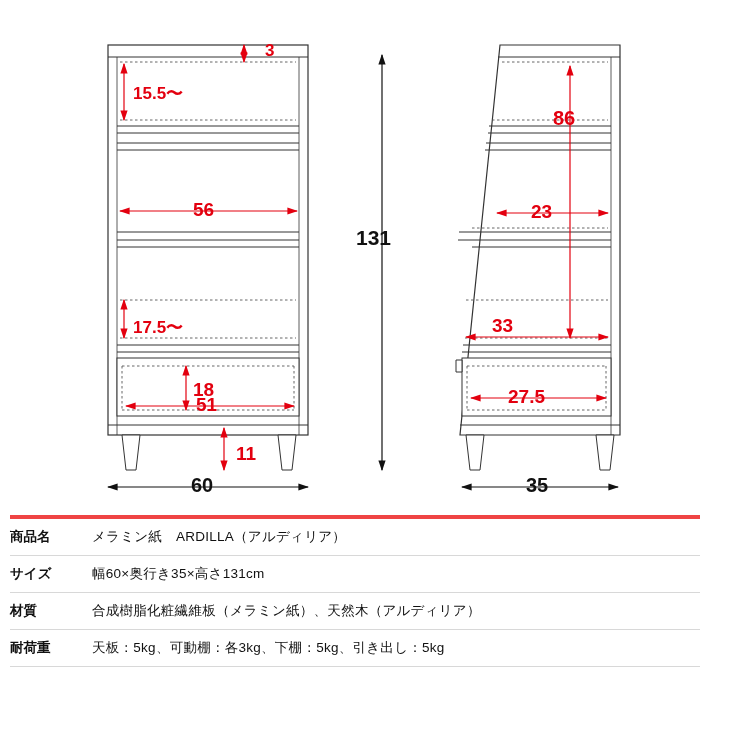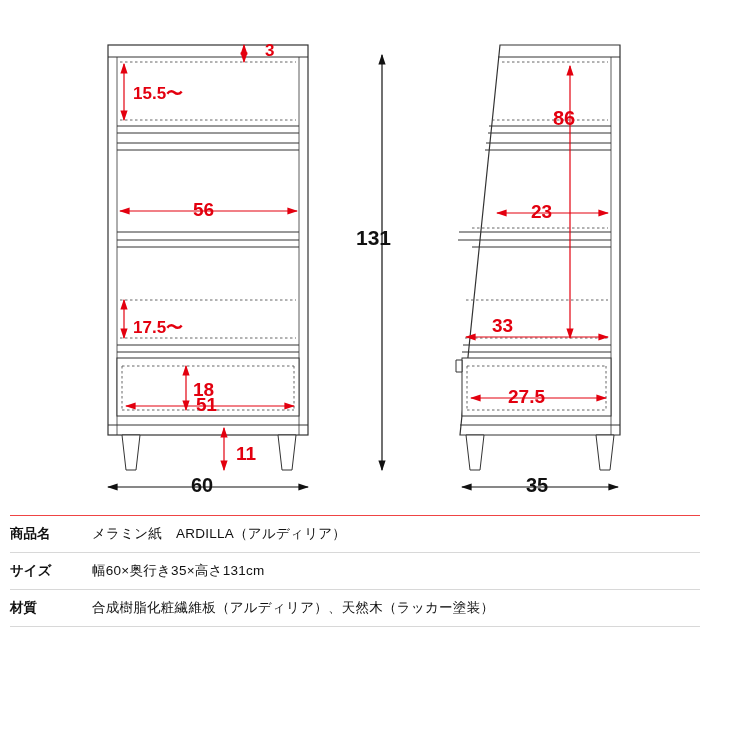--- a/index.html
+++ b/index.html
@@ -17,21 +17,21 @@
     width:690px;
     margin-left:10px;
     font-size:13.5px;
     color:#111;
   }
   table.spec td{
     padding:9px 0 9px 0;
     border-bottom:1px solid #d8d8d8;
     vertical-align:middle;
   }
-  table.spec tr:first-child td{border-top:1px solid #ef4444;}
+  table.spec tr:first-child td{border-top:4px solid #ef4444;}
   td.label{
     width:82px;
     font-weight:bold;
     padding-left:8px;
     white-space:nowrap;
   }
   td.value{
     padding-left:12px;
     letter-spacing:0.02em;
   }
@@ -191,17 +191,21 @@
       <tr>
         <td class="label">商品名</td>
         <td class="value">メラミン紙　ARDILLA（アルディリア）</td>
       </tr>
       <tr>
         <td class="label">サイズ</td>
         <td class="value">幅60×奥行き35×高さ131cm</td>
       </tr>
       <tr>
         <td class="label">材質</td>
-        <td class="value">合成樹脂化粧繊維板（アルディリア）、天然木（ラッカー塗装）</td>
+        <td class="value">合成樹脂化粧繊維板（メラミン紙）、天然木（アルディリア）</td>
+      </tr>
+      <tr>
+        <td class="label">耐荷重</td>
+        <td class="value">天板：5kg、可動棚：各3kg、下棚：5kg、引き出し：5kg</td>
       </tr>
     </tbody>
   </table>
 </div>
 
 </body></html>

